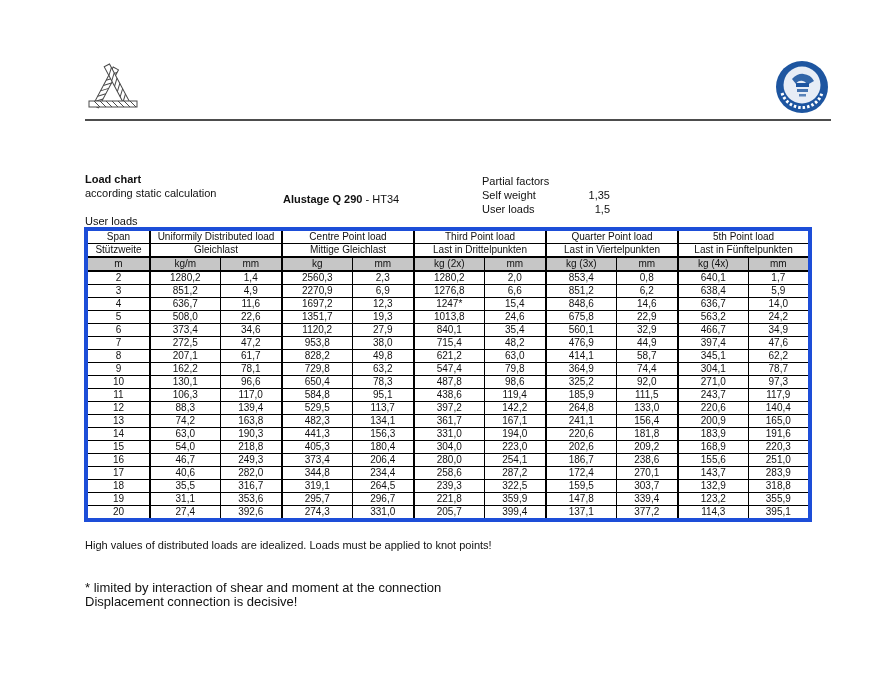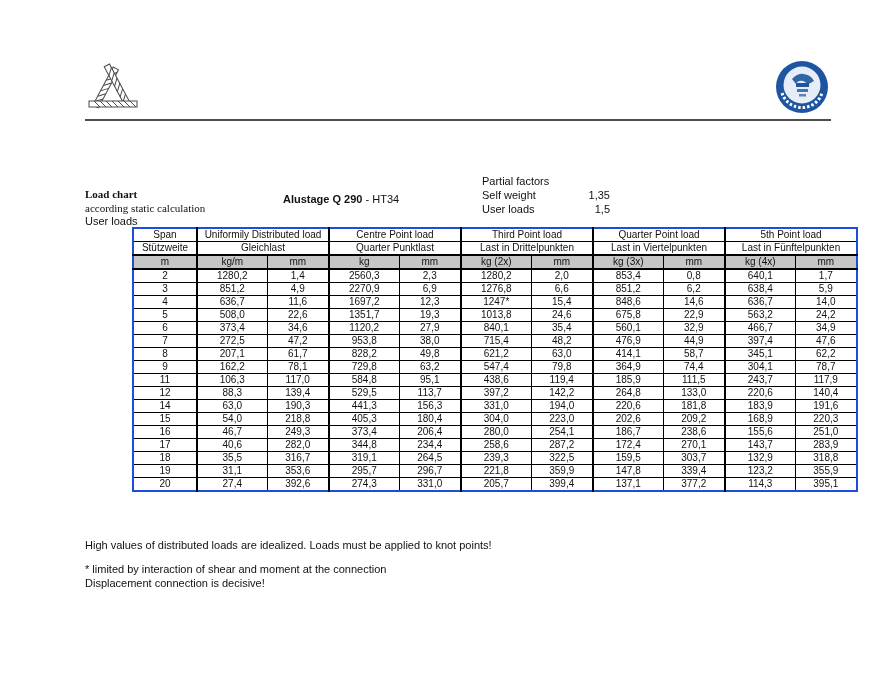--- a/index.html
+++ b/index.html
@@ -9,47 +9,47 @@
     position:relative;overflow:hidden;
   }
   .page{position:absolute;inset:0;background:#fff;}
 
   
   .logo-left{position:absolute;left:86px;top:62px;width:54px;height:54px;}
   .logo-right{position:absolute;left:774px;top:59px;width:56px;height:56px;}
   .divider{position:absolute;left:85px;top:119px;width:746px;height:2px;background:#4d4d4d;}
 
   
-  .doc-title{position:absolute;left:85px;top:187px;font-size:11px;line-height:14px;font-family:Liberation Serif, serif;}
+  .doc-title{position:absolute;left:85px;top:172px;font-size:11px;line-height:14px;}
   .doc-title .b{font-weight:bold;}
   .product{position:absolute;left:283px;top:192px;font-size:11px;line-height:14px;}
   .product .b{font-weight:bold;}
   .factors{position:absolute;left:482px;top:174px;font-size:11px;line-height:14px;width:128px;text-align:center;}
   .factors .frow{display:flex;justify-content:space-between;}
   .caption{position:absolute;left:85px;top:214px;font-size:11px;line-height:14px;}
 
   
   table.load{
     position:absolute;left:84px;top:227px;
     border-collapse:collapse;table-layout:fixed;width:724px;
     font-size:10px;
   }
   table.load th, table.load td{
     border:1px solid #000;text-align:center;vertical-align:middle;
     height:12px;padding:0 1px;font-weight:normal;line-height:12px;
     overflow:hidden;white-space:nowrap;
   }
-  table.load{border:2px solid #1d4ed8;margin-left:48px;}
+  table.load{border:4px solid #1d4ed8;}
   table.load .grp{border-left:2px solid #000;}
   table.load tr.units th{background:#c6c6c6;border-bottom:2px solid #000;}
   table.load tr.units th{border-top:2px solid #000;}
 
   
   .note1{position:absolute;left:85px;top:538px;font-size:11px;line-height:14px;}
-  .note23{position:absolute;left:85px;top:562px;font-size:11px;line-height:14px;}
+  .note23{position:absolute;left:85px;top:581px;font-size:13px;line-height:14px;}
 </style>
 </head>
 <body>
 
 <div class="page">
 
   <div class="logo-left">
     <svg width="54" height="54" viewBox="0 0 54 54">
       <g stroke="#4a4a4a" stroke-width="1" fill="#ffffff">
 
@@ -130,21 +130,21 @@
         <th>Span</th>
         <th colspan="2" class="grp">Uniformily Distributed load</th>
         <th colspan="2" class="grp">Centre Point load</th>
         <th colspan="2" class="grp">Third Point load</th>
         <th colspan="2" class="grp">Quarter Point load</th>
         <th colspan="2" class="grp">5th Point load</th>
       </tr>
       <tr>
         <th>Stützweite</th>
         <th colspan="2" class="grp">Gleichlast</th>
-        <th colspan="2" class="grp">Quarter Punktlast</th>
+        <th colspan="2" class="grp">Mittige Gleichlast</th>
         <th colspan="2" class="grp">Last in Drittelpunkten</th>
         <th colspan="2" class="grp">Last in Viertelpunkten</th>
         <th colspan="2" class="grp">Last in Fünftelpunkten</th>
       </tr>
       <tr class="units">
         <th>m</th>
         <th class="grp">kg/m</th>
         <th>mm</th>
         <th class="grp">kg</th>
         <th>mm</th>
@@ -255,20 +255,33 @@
           <td class="grp">729,8</td>
           <td>63,2</td>
           <td class="grp">547,4</td>
           <td>79,8</td>
           <td class="grp">364,9</td>
           <td>74,4</td>
           <td class="grp">304,1</td>
           <td>78,7</td>
         </tr>
         <tr>
+          <td>10</td>
+          <td class="grp">130,1</td>
+          <td>96,6</td>
+          <td class="grp">650,4</td>
+          <td>78,3</td>
+          <td class="grp">487,8</td>
+          <td>98,6</td>
+          <td class="grp">325,2</td>
+          <td>92,0</td>
+          <td class="grp">271,0</td>
+          <td>97,3</td>
+        </tr>
+        <tr>
           <td>11</td>
           <td class="grp">106,3</td>
           <td>117,0</td>
           <td class="grp">584,8</td>
           <td>95,1</td>
           <td class="grp">438,6</td>
           <td>119,4</td>
           <td class="grp">185,9</td>
           <td>111,5</td>
           <td class="grp">243,7</td>
@@ -281,20 +294,33 @@
           <td class="grp">529,5</td>
           <td>113,7</td>
           <td class="grp">397,2</td>
           <td>142,2</td>
           <td class="grp">264,8</td>
           <td>133,0</td>
           <td class="grp">220,6</td>
           <td>140,4</td>
         </tr>
         <tr>
+          <td>13</td>
+          <td class="grp">74,2</td>
+          <td>163,8</td>
+          <td class="grp">482,3</td>
+          <td>134,1</td>
+          <td class="grp">361,7</td>
+          <td>167,1</td>
+          <td class="grp">241,1</td>
+          <td>156,4</td>
+          <td class="grp">200,9</td>
+          <td>165,0</td>
+        </tr>
+        <tr>
           <td>14</td>
           <td class="grp">63,0</td>
           <td>190,3</td>
           <td class="grp">441,3</td>
           <td>156,3</td>
           <td class="grp">331,0</td>
           <td>194,0</td>
           <td class="grp">220,6</td>
           <td>181,8</td>
           <td class="grp">183,9</td>

